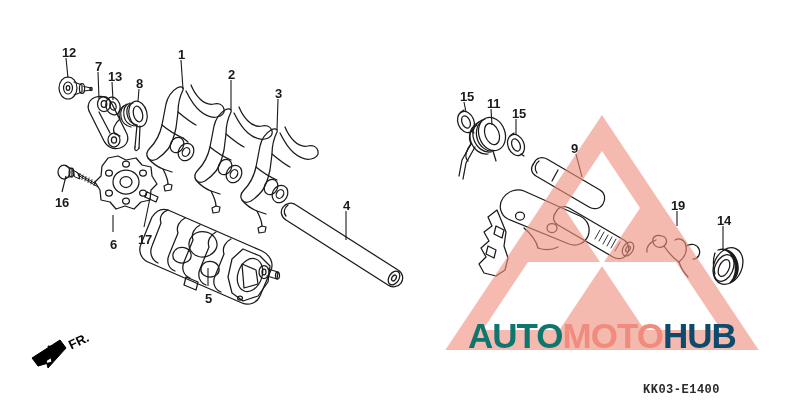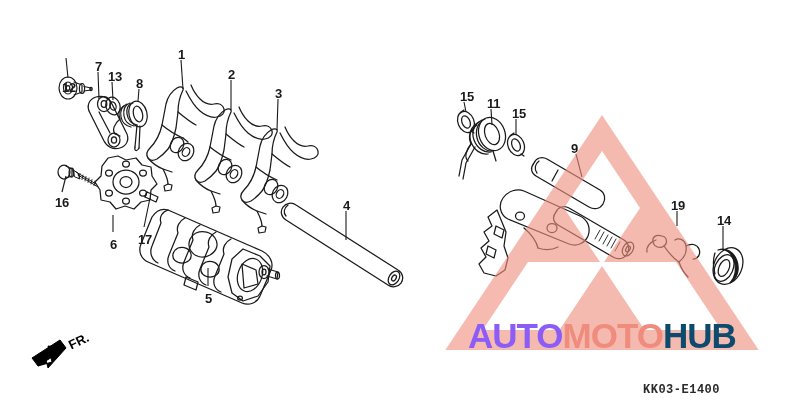--- a/index.html
+++ b/index.html
@@ -304,29 +304,29 @@
   <svg id="wm" viewBox="0 0 800 400">
     <g opacity="0.62">
       <path d="M602 133 L740 340 L464 340 Z" fill="none" stroke="#f0907f" stroke-width="20"></path>
       <path d="M556 196 L600 262 L512 262 Z" fill="#f0907f"></path>
       <path d="M648 196 L692 262 L604 262 Z" fill="#f0907f"></path>
       <path d="M602 266 L646 332 L558 332 Z" fill="#f0907f"></path>
     </g>
   </svg>
 
   <div id="wmtext" style="position:absolute;left:468px;top:318px;font-size:35px;font-weight:700;letter-spacing:-1px;line-height:1;font-family:'Liberation Sans',sans-serif;">
-    <span style="color:#8b5cf6;">AUTO</span><span style="color:#f08c7d;">MOTO</span><span style="color:#0c4a6e;">HUB</span>
+    <span style="color:#0f766e;">AUTO</span><span style="color:#f08c7d;">MOTO</span><span style="color:#0c4a6e;">HUB</span>
   </div>
 
   <div id="frlabel">FR.</div>
 
   <div id="code">KK03-E1400</div>
 
   <div id="callout-layer">
-      <div class="callout" style="left: 62px; top: 46px; margin-top: 35px;">12</div>
+      <div class="callout" style="left: 62px; top: 46px;">12</div>
       <div class="callout" style="left: 95px; top: 60px;">7</div>
       <div class="callout" style="left: 108px; top: 70px;">13</div>
       <div class="callout" style="left: 136px; top: 77px;">8</div>
       <div class="callout" style="left: 178px; top: 48px;">1</div>
       <div class="callout" style="left: 228px; top: 68px;">2</div>
       <div class="callout" style="left: 275px; top: 87px;">3</div>
       <div class="callout" style="left: 55px; top: 196px;">16</div>
       <div class="callout" style="left: 110px; top: 238px;">6</div>
       <div class="callout" style="left: 138px; top: 233px;">17</div>
       <div class="callout" style="left: 205px; top: 292px;">5</div>

